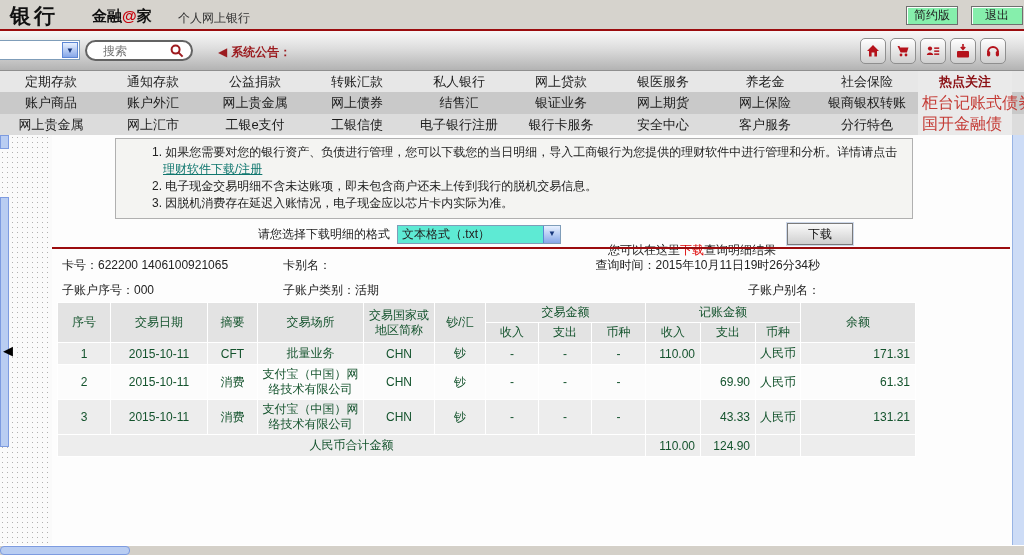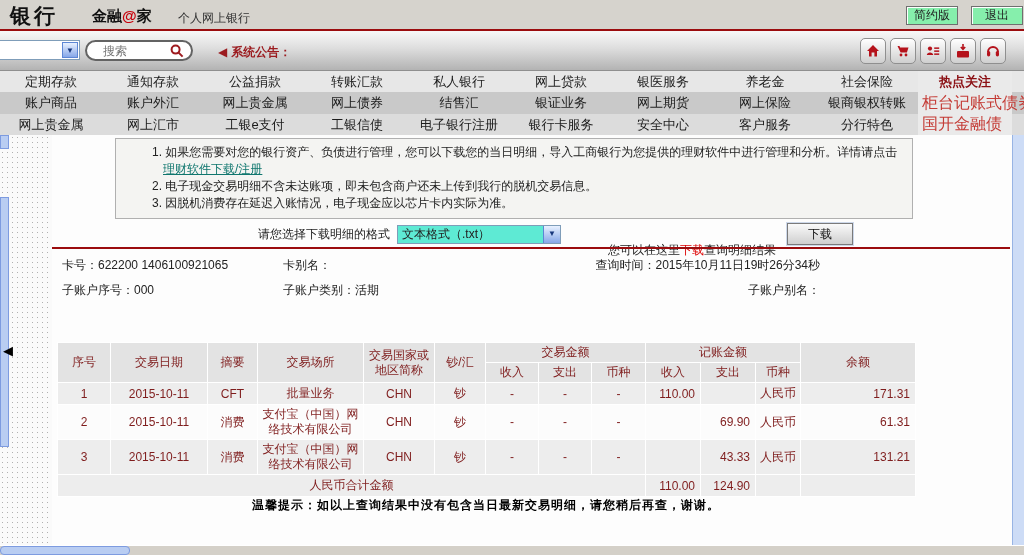--- a/index.html
+++ b/index.html
@@ -79,21 +79,21 @@
             background:linear-gradient(#fafafa,#cfcfcf); border:1px solid #7a7a7a; box-shadow:0 0 0 1px #cdd8ea; cursor:pointer; }
   .redsep { position:absolute; left:0; top:112px; width:958px; height:2px; background:#9b0c0e; }
 
   .acct-row { position:absolute; left:0; width:863px; height:16px; }
   .acct-row.ra { top:122px; } .acct-row.rb { top:147px; }
   .acct-row .c1 { position:absolute; left:10px; }
   .acct-row .c2 { position:absolute; left:231px; }
   .acct-row .c3 { position:absolute; right:95px; }
 
   table.tx { position:absolute; left:5px; top:167px; width:858px; border-collapse:collapse; table-layout:fixed;
-             font-size:12px; color:#7f1d1d;margin-top:40px; }
+             font-size:12px; color:#14532d; }
   table.tx th, table.tx td { border:1px solid #fff; padding:2px 3px; text-align:center; font-weight:normal; }
   table.tx thead th { background:#e3e3e3; height:19px; line-height:15px; }
   table.tx tr.odd td { background:#ededed; }
   table.tx tr.even td { background:#fcfcfc; }
   table.tx tr.sum td { background:#ededed; height:18px; }
   table.tx td.num { text-align:right; padding-right:5px; }
   table.tx td.place { line-height:15px; }
   table.tx tr.body-row td { height:22px; }
 
   .tip { position:absolute; left:5px; top:362px; width:858px; text-align:center; font-weight:bold; font-size:12px;
@@ -334,21 +334,20 @@
           <tr class="sum">
             <td colspan="9">人民币合计金额</td>
             <td class="num">110.00</td>
             <td class="num">124.90</td>
             <td></td>
             <td></td>
           </tr>
         </tbody>
       </table>
 
-      <div class="tip">温馨提示：如以上查询结果中没有包含当日最新交易明细，请您稍后再查，谢谢。</div>
     </div>
   </div>
 
   <div class="bottombar">
     <div class="hscroll"></div>
   </div>
 
 </div>
 
 </body></html>

